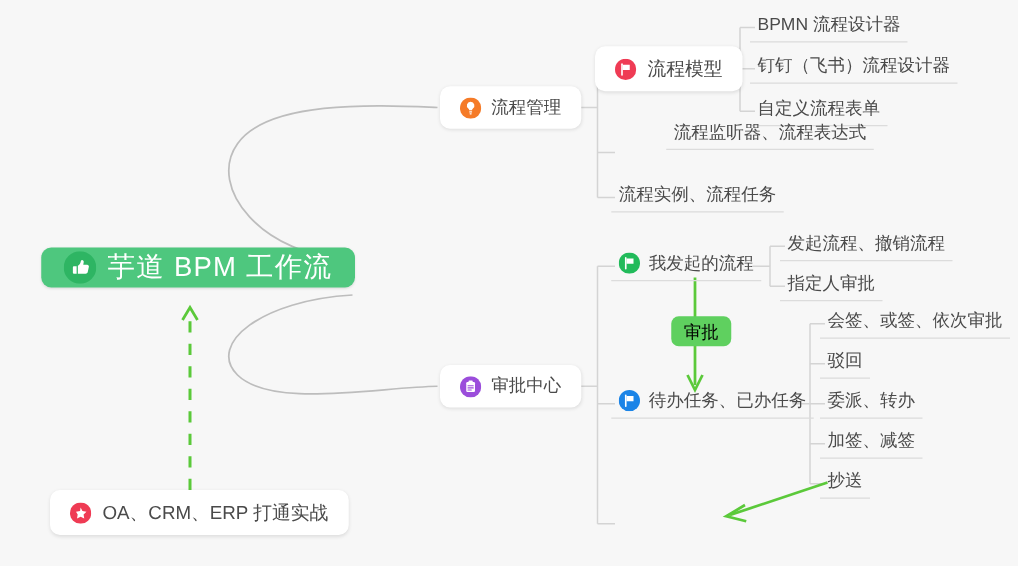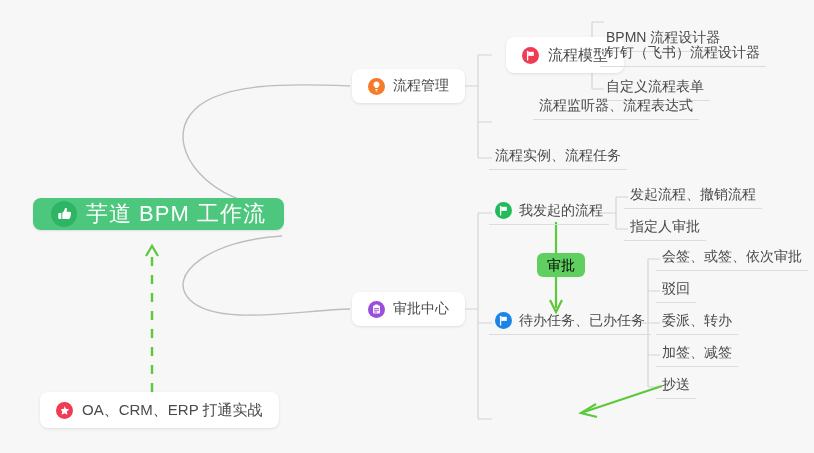--- a/index.html
+++ b/index.html
@@ -134,32 +134,32 @@
       <svg width="17" height="17" viewBox="0 0 17 17">
         <circle cx="8.5" cy="8.5" r="8.5" fill="#f57b28"></circle>
         <path d="M8.5 3.4a3 3 0 0 0-1.7 5.5c.3.2.5.6.5.9v.3h2.4v-.3c0-.3.2-.7.5-.9A3 3 0 0 0 8.5 3.4z" fill="#fff"></path>
         <rect x="7.3" y="11" width="2.4" height="1" rx=".5" fill="#fff"></rect>
         <rect x="7.6" y="12.5" width="1.8" height="1" rx=".5" fill="#fff"></rect>
       </svg>
     </span>
     <span class="label">流程管理</span>
   </div>
 
-  <div class="node card-node" style="left:506px;top:37px;">
+  <div class="node card-node" style="left:476px;top:37px;">
     <span class="ico ico-sm">
       <svg width="17" height="17" viewBox="0 0 17 17">
         <circle cx="8.5" cy="8.5" r="8.5" fill="#ef3b54"></circle>
         <path d="M5.6 4.3v8.6" stroke="#fff" stroke-width="1.3" stroke-linecap="round"></path>
         <path d="M6.2 4.8h5.6v4.1H6.2z" fill="#fff"></path>
       </svg>
     </span>
     <span class="label">流程模型</span>
   </div>
 
-  <div class="leaf-node no-icon" style="left:600px;top:28px;">
+  <div class="leaf-node no-icon" style="left:600px;top:10px;">
     <span class="label">BPMN 流程设计器</span>
   </div>
   <div class="leaf-node no-icon" style="left:600px;top:77px;">
     <span class="label">自定义流程表单</span>
   </div>
   <div class="leaf-node no-icon" style="left:600px;top:43px;">
     <span class="label">钉钉（飞书）流程设计器</span>
   </div>
 
   <div class="leaf-node no-icon" style="left:489px;top:96px;margin-left:44px;">

